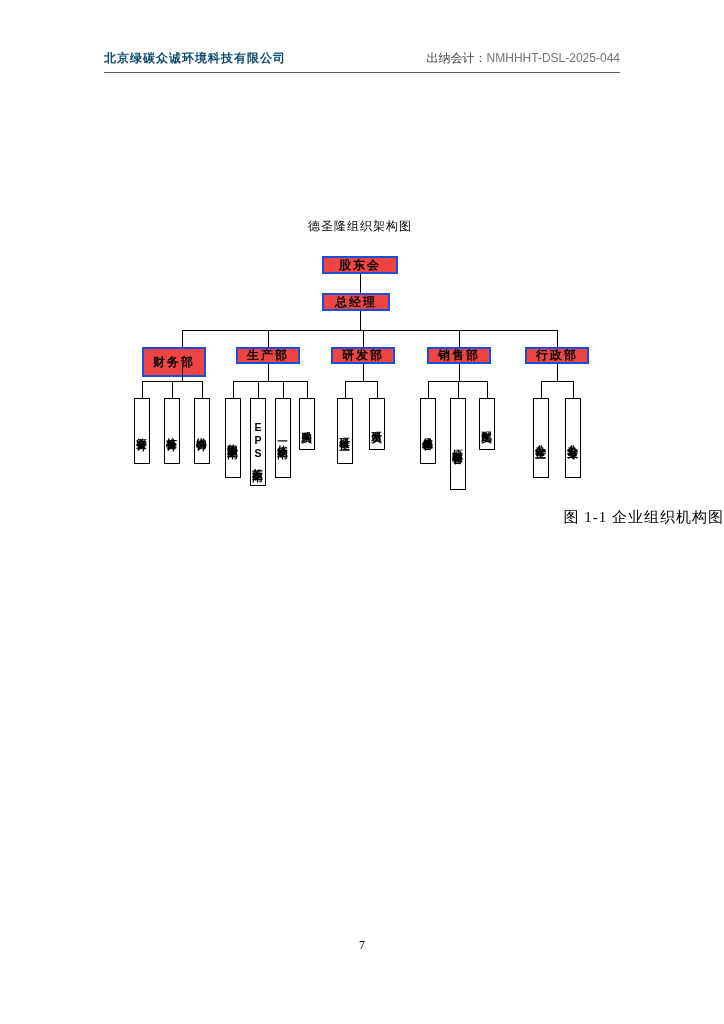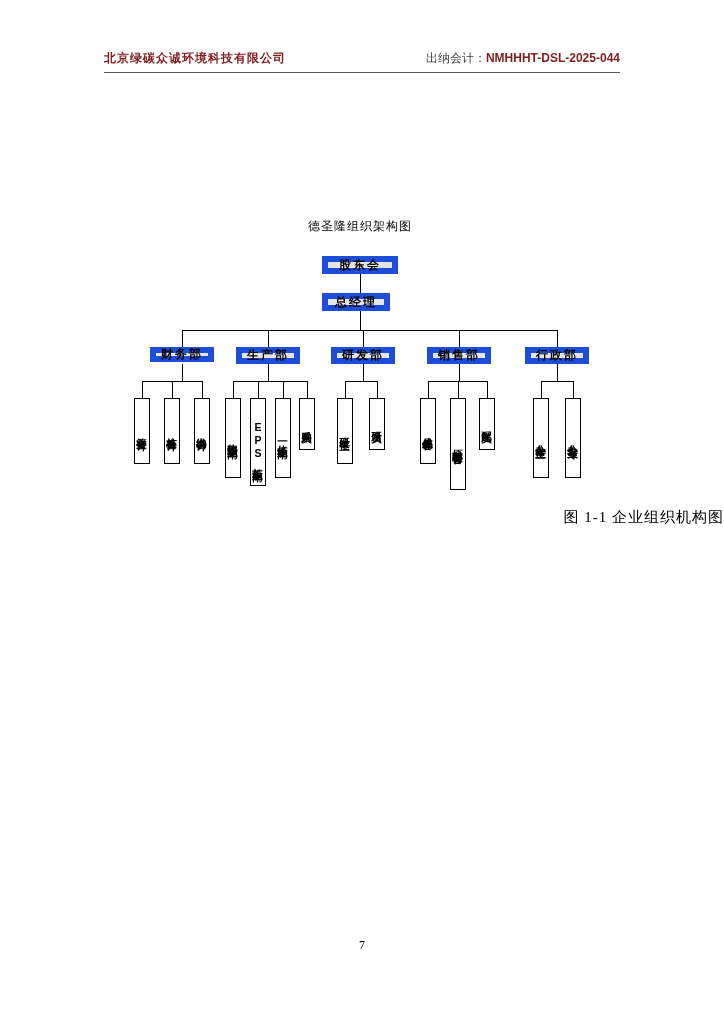--- a/index.html
+++ b/index.html
@@ -8,39 +8,39 @@
   .page {
     position:relative; width:724px; height:1024px; background:#ffffff;
     margin:0 auto; overflow:hidden; color:#000;
   }
   
   .header {
     position:absolute; left:104px; top:50px; width:516px;
     display:flex; justify-content:space-between; align-items:baseline;
     font-size:12px; color:#3f3f3f;
   }
-  .company { font-weight:bold; color:#7f1d1d; letter-spacing:1px; }
+  .company { font-weight:bold; color:#0c4a6e; letter-spacing:1px; }
   .filenum-label { color:#3f3f3f; }
-  .filenum-value { font-weight:bold; color:#7f1d1d; }
+  .filenum-value { font-weight:normal; color:#737373; }
   .header-rule { position:absolute; left:104px; top:72px; width:516px; height:1px; background:#5a5a5a; }
   
   .body-text {
     position:absolute; left:108px; top:82px; width:512px;
     font-family:"Liberation Serif", serif;
     font-size:16px; line-height:43px; letter-spacing:0.5px;
     text-align:justify; color:#000;
   }
   
   .chart { position:absolute; left:110px; top:218px; width:500px; height:280px; }
   .chart-title {
     position:absolute; top:0; left:0; width:100%; text-align:center;
     font-size:12px; font-weight:normal; color:#000; letter-spacing:1px;
   }
   .box {
-    position:absolute; border:6px solid #1d4ed8; background:#e5e5e5;
+    position:absolute; border:2px solid #1d4ed8; background:#ef4444;
     display:flex; align-items:center; justify-content:center;
     font-size:12px; font-weight:bold; color:#000; letter-spacing:2px;
   }
   .vbox {
     position:absolute; border:1px solid #000; background:#fff;
     writing-mode:vertical-rl; text-orientation:upright;
     font-size:10.5px; font-weight:bold; color:#000; letter-spacing:1px;
     display:flex; align-items:center; justify-content:center;
   }
   .vl { position:absolute; width:1px; background:#000; }
@@ -79,21 +79,21 @@
     <div class="vl" style="left:250px; top:93px; height:19px;"></div>
 
     <div class="hl" style="left:72px; top:112px; width:376px;"></div>
 
     <div class="vl" style="left:72px;  top:112px; height:17px;"></div>
     <div class="vl" style="left:158px; top:112px; height:17px;"></div>
     <div class="vl" style="left:253px; top:112px; height:17px;"></div>
     <div class="vl" style="left:349px; top:112px; height:17px;"></div>
     <div class="vl" style="left:447px; top:112px; height:17px;"></div>
 
-    <div class="box" style="left:40px;  top:129px; width:64px; height:15px;">财务部</div>
+    <div class="box" style="left:32px;  top:129px; width:64px; height:30px;">财务部</div>
     <div class="box" style="left:126px; top:129px; width:64px; height:17px;">生产部</div>
     <div class="box" style="left:221px; top:129px; width:64px; height:17px;">研发部</div>
     <div class="box" style="left:317px; top:129px; width:64px; height:17px;">销售部</div>
     <div class="box" style="left:415px; top:129px; width:64px; height:17px;">行政部</div>
 
     <div class="vl" style="left:72px;  top:146px; height:17px;"></div>
     <div class="vl" style="left:158px; top:146px; height:17px;"></div>
     <div class="vl" style="left:253px; top:146px; height:17px;"></div>
     <div class="vl" style="left:349px; top:146px; height:17px;"></div>
     <div class="vl" style="left:447px; top:146px; height:17px;"></div>

